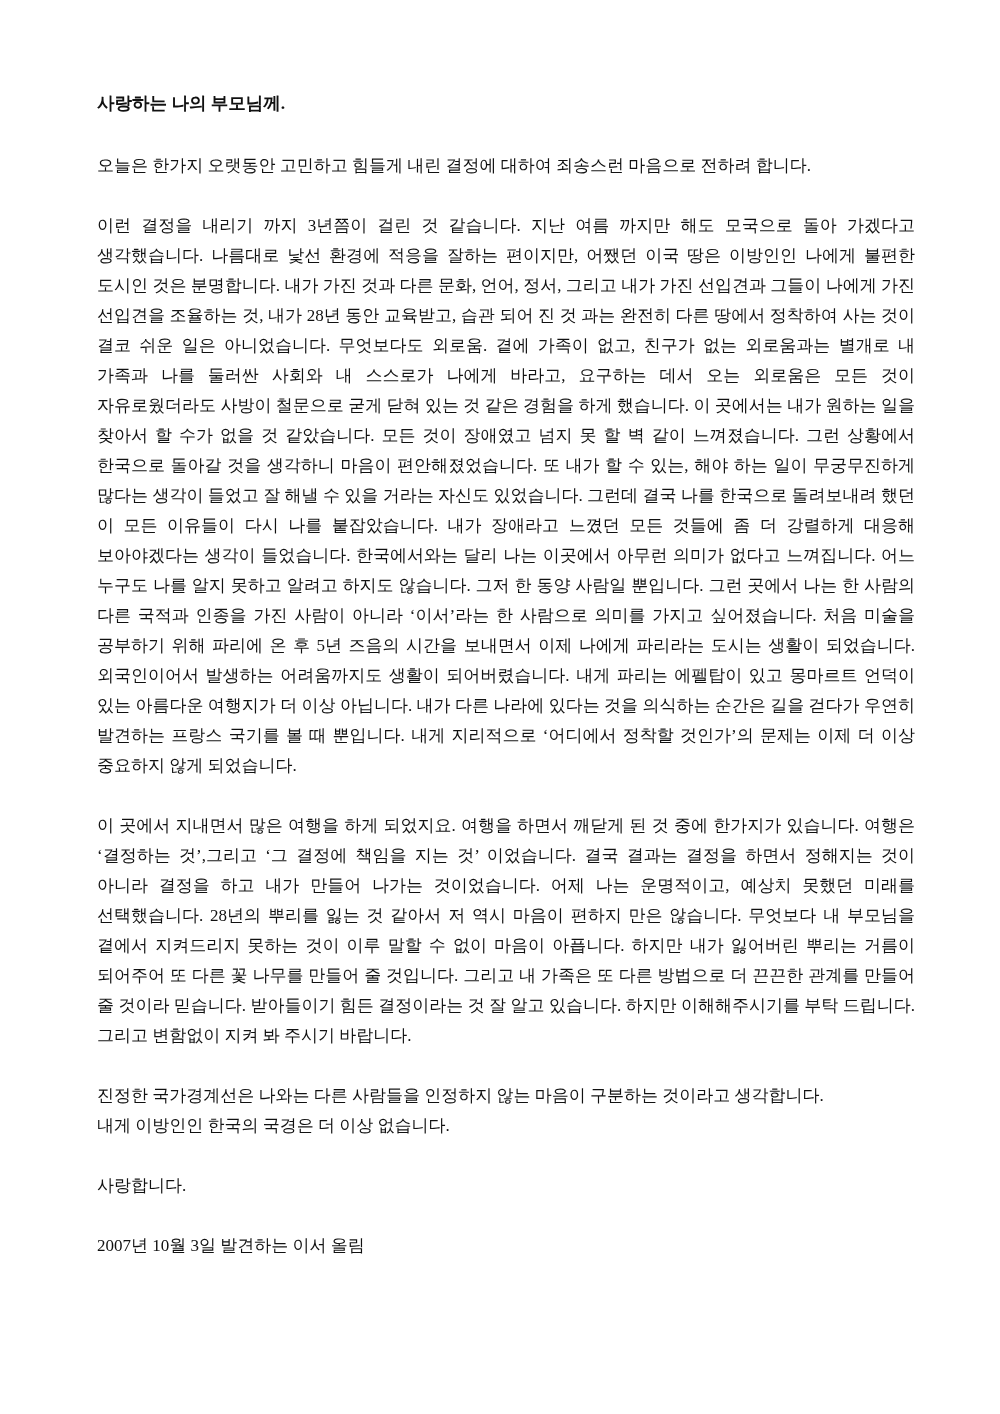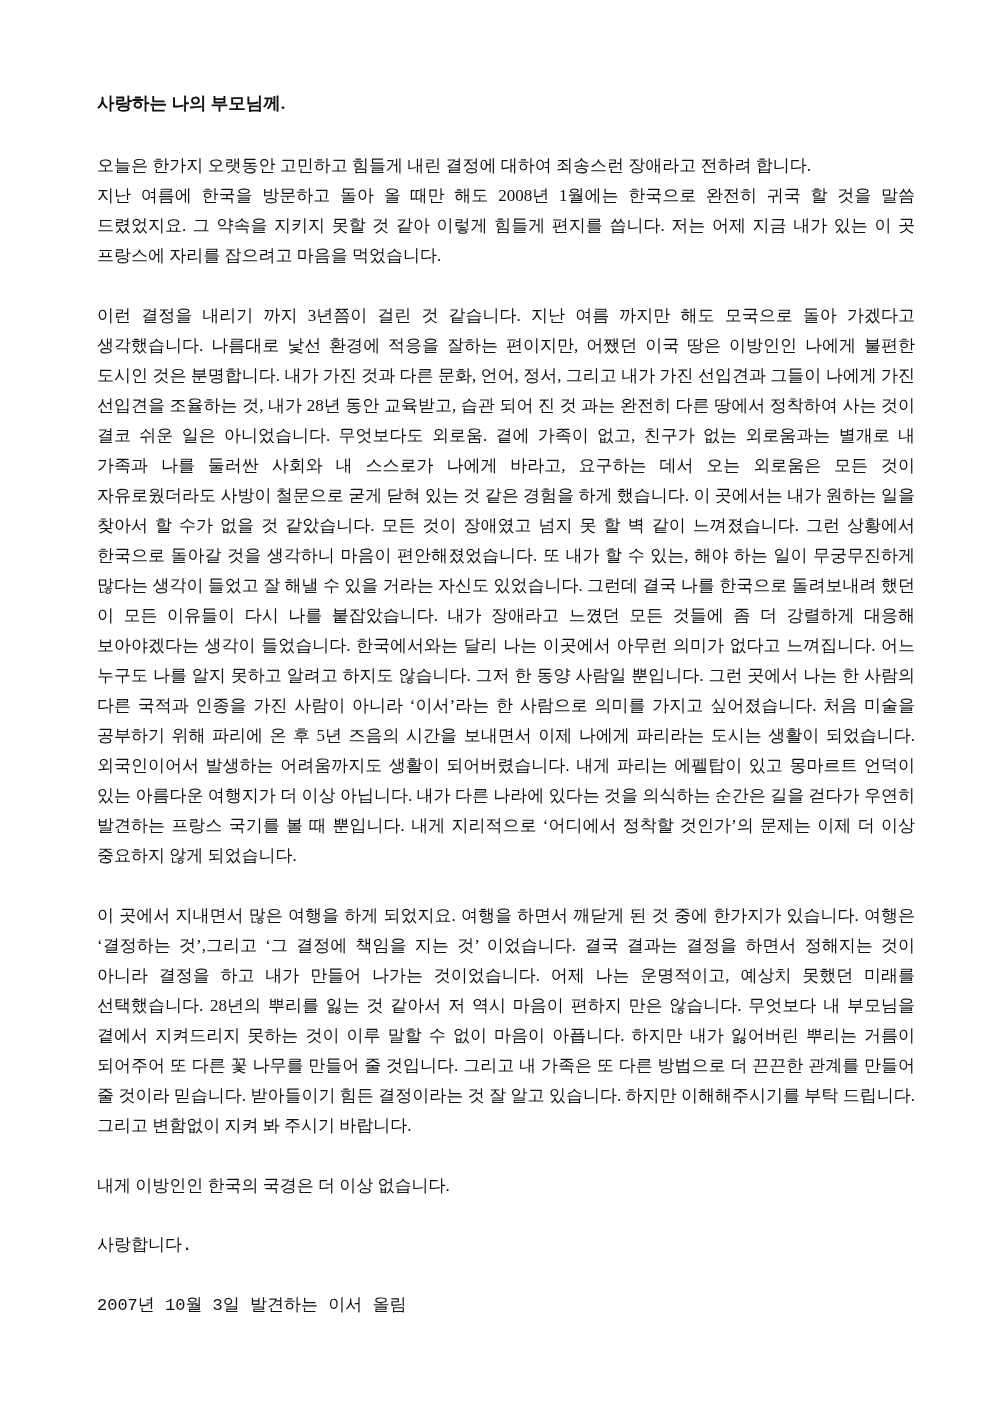--- a/index.html
+++ b/index.html
@@ -30,44 +30,43 @@
     margin: 0 0 30px 0;
     text-align: justify;
     word-break: keep-all;
   }
   .letter-body .seg {
     display: block;
   }
   .letter-closing, .letter-signature {
     margin: 0 0 30px 0;
     text-align: left;
-    font-family: Liberation Mono, monospace;
   }
   .letter-signature {
     margin-top: 5px;
   }
 </style>
 </head>
 <body>
 
 <div class="page">
   <h1 class="letter-title">사랑하는 나의 부모님께.</h1>
 
   <div class="letter-body" id="letter-body">
       <p>
-        <span class="seg">오늘은 한가지 오랫동안 고민하고 힘들게 내린 결정에 대하여 죄송스런 장애라고 전하려 합니다.</span>
-        <span class="seg">지난 여름에 한국을 방문하고 돌아 올 때만 해도 2008년 1월에는 한국으로 완전히 귀국 할 것을 말씀 드렸었지요. 그 약속을 지키지 못할 것 같아 이렇게 힘들게 편지를 씁니다. 저는 어제 지금 내가 있는 이 곳 프랑스에 자리를 잡으려고 마음을 먹었습니다.</span>
+        <span class="seg">오늘은 한가지 오랫동안 고민하고 힘들게 내린 결정에 대하여 죄송스런 마음으로 전하려 합니다.</span>
       </p>
       <p>
         <span class="seg">이런 결정을 내리기 까지 3년쯤이 걸린 것 같습니다.  지난 여름 까지만 해도 모국으로 돌아 가겠다고 생각했습니다. 나름대로 낯선 환경에 적응을 잘하는 편이지만, 어쨌던 이국 땅은 이방인인 나에게 불편한 도시인 것은 분명합니다. 내가 가진 것과 다른 문화, 언어, 정서, 그리고 내가 가진 선입견과 그들이 나에게 가진 선입견을 조율하는 것, 내가 28년 동안 교육받고, 습관 되어 진 것 과는 완전히 다른 땅에서 정착하여 사는 것이 결코 쉬운 일은 아니었습니다. 무엇보다도 외로움. 곁에 가족이 없고, 친구가 없는 외로움과는 별개로 내 가족과 나를 둘러싼 사회와 내 스스로가 나에게 바라고, 요구하는 데서 오는 외로움은 모든 것이 자유로웠더라도 사방이 철문으로 굳게 닫혀 있는 것 같은 경험을 하게 했습니다. 이 곳에서는 내가 원하는 일을 찾아서 할 수가 없을 것 같았습니다. 모든 것이 장애였고 넘지 못 할 벽 같이 느껴졌습니다.  그런 상황에서 한국으로 돌아갈 것을 생각하니 마음이 편안해졌었습니다. 또 내가 할 수 있는, 해야 하는 일이 무궁무진하게 많다는 생각이 들었고 잘 해낼 수 있을 거라는 자신도 있었습니다.  그런데 결국 나를 한국으로 돌려보내려 했던 이 모든 이유들이 다시 나를 붙잡았습니다. 내가 장애라고 느꼈던 모든 것들에 좀 더 강렬하게 대응해 보아야겠다는 생각이 들었습니다. 한국에서와는 달리 나는 이곳에서 아무런 의미가 없다고 느껴집니다. 어느 누구도 나를 알지 못하고 알려고 하지도 않습니다. 그저 한 동양 사람일 뿐입니다. 그런 곳에서 나는 한 사람의 다른 국적과 인종을 가진 사람이 아니라 ‘이서’라는 한 사람으로 의미를 가지고 싶어졌습니다. 처음 미술을 공부하기 위해 파리에 온 후 5년 즈음의 시간을 보내면서 이제 나에게 파리라는 도시는 생활이 되었습니다. 외국인이어서 발생하는 어려움까지도 생활이 되어버렸습니다. 내게 파리는 에펠탑이 있고 몽마르트 언덕이 있는 아름다운 여행지가 더 이상 아닙니다. 내가 다른 나라에 있다는 것을 의식하는 순간은 길을 걷다가 우연히 발견하는 프랑스 국기를 볼 때 뿐입니다.  내게 지리적으로 ‘어디에서 정착할 것인가’의 문제는 이제 더 이상 중요하지 않게 되었습니다.</span>
       </p>
       <p>
         <span class="seg">이 곳에서 지내면서 많은 여행을 하게 되었지요. 여행을 하면서 깨닫게 된 것 중에 한가지가 있습니다. 여행은 ‘결정하는 것’,그리고 ‘그 결정에 책임을 지는 것’ 이었습니다. 결국 결과는 결정을 하면서 정해지는 것이 아니라 결정을 하고 내가 만들어 나가는 것이었습니다. 어제 나는 운명적이고, 예상치 못했던 미래를 선택했습니다. 28년의 뿌리를 잃는 것 같아서 저 역시 마음이 편하지 만은 않습니다. 무엇보다 내 부모님을 곁에서 지켜드리지 못하는 것이 이루 말할 수 없이 마음이 아픕니다. 하지만 내가 잃어버린 뿌리는 거름이 되어주어 또 다른 꽃 나무를 만들어 줄 것입니다. 그리고 내 가족은 또 다른 방법으로 더 끈끈한 관계를 만들어 줄 것이라 믿습니다. 받아들이기 힘든 결정이라는 것 잘 알고 있습니다. 하지만 이해해주시기를 부탁 드립니다. 그리고 변함없이 지켜 봐 주시기 바랍니다.</span>
       </p>
       <p>
+        <span class="seg">진정한 국가경계선은 나와는 다른 사람들을 인정하지 않는 마음이 구분하는 것이라고 생각합니다.</span>
         <span class="seg">내게 이방인인 한국의 국경은 더 이상 없습니다.</span>
       </p>
     </div>
 
   <p class="letter-closing">사랑합니다.</p>
 
   <p class="letter-signature">2007년 10월 3일 발견하는  이서 올림</p>
 </div>
 
 </body></html>

